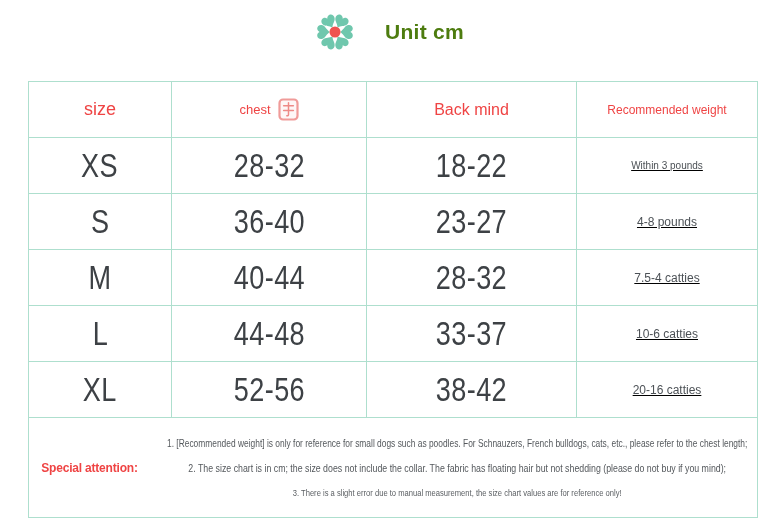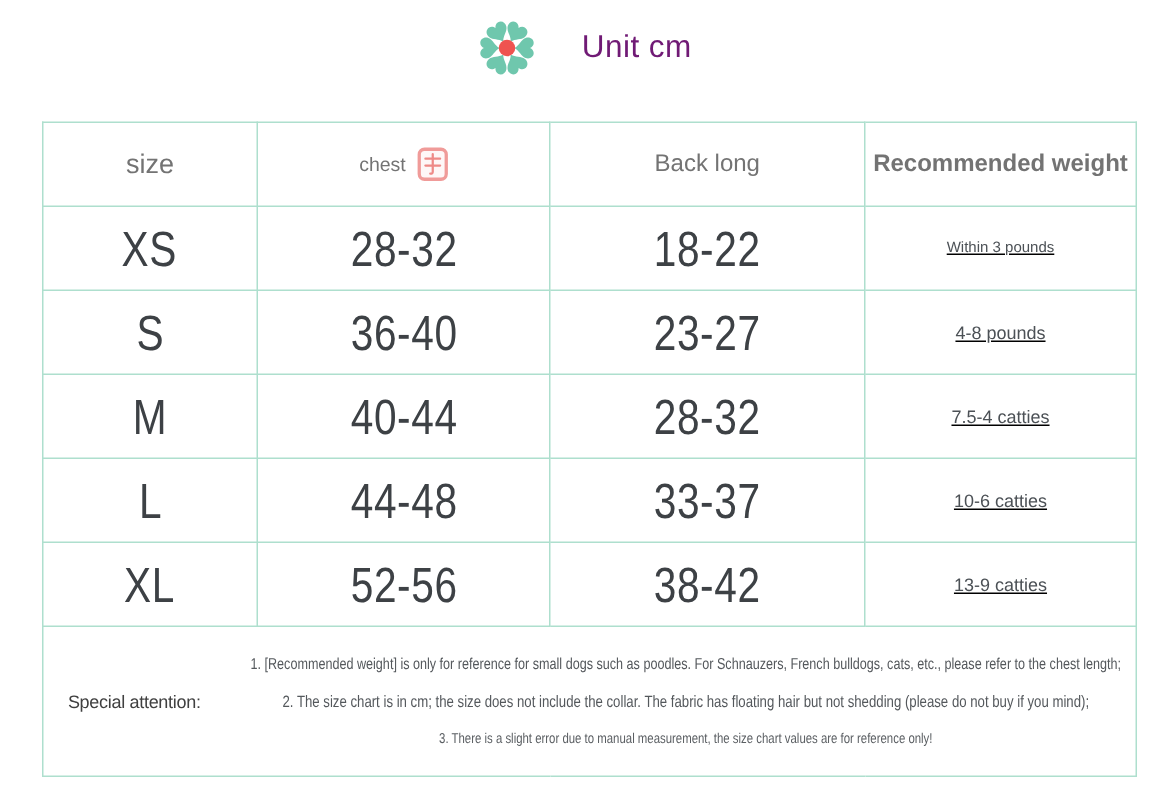--- a/index.html
+++ b/index.html
@@ -4,48 +4,48 @@
 <style>
   * { margin:0; padding:0; box-sizing:border-box; }
   html,body { width:773px; height:529px; background:#ffffff;
     font-family:"Liberation Sans", sans-serif; overflow:hidden; }
   .page { position:relative; width:773px; height:529px; background:#fff; }
 
   
   .header { position:absolute; top:4px; left:0; width:100%; height:56px;
     display:flex; align-items:center; justify-content:center; gap:24px; }
   .flower { width:52px; height:52px; flex:0 0 auto; }
-  .unit-label { color:#701a75; font-size:21px; font-weight:normal; letter-spacing:0.3px; }
+  .unit-label { color:#4d7c0f; font-size:21px; font-weight:bold; letter-spacing:0.3px; }
 
   
   table.size-table { position:absolute; top:81px; left:28px; width:729px;
     border-collapse:collapse; table-layout:fixed; }
   .size-table th, .size-table td { border:1.5px solid #aedfce; text-align:center;
     vertical-align:middle; padding:0; background:#fff; }
   .size-table thead tr { height:56px; }
   .size-table tbody tr.data-row { height:56px;text-decoration:underline; }
 
-  th { color:#737373; font-weight:normal; }
+  th { color:#ef4444; font-weight:normal; }
   .h-size { font-size:18px; }
   .h-chest-wrap { display:inline-flex; align-items:center; gap:7px;text-align:center; }
   .h-chest { font-size:13px; }
   .h-back { font-size:16px; }
-  .h-weight { font-size:16px; font-weight:bold; }
+  .h-weight { font-size:12px; font-weight:normal; }
 
   .big-cell span { display:inline-block; font-size:33px; color:#3d4145;
     transform:scaleX(0.82); letter-spacing:0.5px; white-space:nowrap; }
   .weight-cell { font-size:12px; color:#4c5156; }
   tbody tr:nth-child(1) .weight-cell { font-size:10px; }
 
   
   tr.notes-row { height:99px; }
   .notes-cell { text-align:left; }
   .notes-wrap { display:flex; align-items:center; width:100%; height:99px; }
-  .notes-label { flex:0 0 112px; padding-left:9px; color:#404040;
-    font-size:12px; font-weight:normal; letter-spacing:-0.2px; }
+  .notes-label { flex:0 0 112px; padding-left:9px; color:#ef4444;
+    font-size:12px; font-weight:bold; letter-spacing:-0.2px; }
   .notes-list { flex:1; padding-left:26px; padding-right:8px; color:#54585c; }
   .note { white-space:nowrap; transform:scaleX(0.8); transform-origin:0 50%; }
   .note.n1 { font-size:10.5px; margin-bottom:13px; }
   .note.n2 { font-size:11px;   margin-bottom:13px; }
   .note.n3 { font-size:9.5px;  color:#5a5e62; }
 </style>
 </head>
 <body>
 
 <div class="page">
@@ -96,21 +96,21 @@
               <rect x="1.5" y="1.5" width="18" height="20" rx="3.5" fill="#fdecec" fill-opacity="0.4" stroke="#f09b99" stroke-width="2.2"></rect>
               <g stroke="#ee8a87" stroke-width="1.5" stroke-linecap="round" fill="none">
                 <line x1="5.6" y1="7.8" x2="15.4" y2="7.8"></line>
                 <line x1="5.6" y1="12.4" x2="15.4" y2="12.4"></line>
                 <path d="M10.5 4.8 L10.5 16.5 Q10.5 18 8.8 17.8"></path>
               </g>
             </svg>
           </span>
         </th>
         <th class="h-back">
-          <span>Back long</span>
+          <span>Back mind</span>
         </th>
         <th class="h-weight">
           <span>Recommended weight</span>
         </th>
       </tr>
     </thead>
     <tbody>
       <tr class="data-row">
         <td class="big-cell"><span>XS</span></td>
         <td class="big-cell"><span>28-32</span></td>
@@ -132,21 +132,21 @@
       <tr class="data-row">
         <td class="big-cell"><span>L</span></td>
         <td class="big-cell"><span>44-48</span></td>
         <td class="big-cell"><span>33-37</span></td>
         <td class="weight-cell">10-6 catties</td>
       </tr>
       <tr class="data-row">
         <td class="big-cell"><span>XL</span></td>
         <td class="big-cell"><span>52-56</span></td>
         <td class="big-cell"><span>38-42</span></td>
-        <td class="weight-cell">13-9 catties</td>
+        <td class="weight-cell">20-16 catties</td>
       </tr>
       <tr class="notes-row">
         <td class="notes-cell" colspan="4">
           <div class="notes-wrap">
             <div class="notes-label">Special attention:</div>
             <div class="notes-list">
               <p class="note n1">1. [Recommended weight] is only for reference for small dogs such as poodles. For Schnauzers, French bulldogs, cats, etc., please refer to the chest length;</p>
               <p class="note n2">2. The size chart is in cm; the size does not include the collar. The fabric has floating hair but not shedding (please do not buy if you mind);</p>
               <p class="note n3">3. There is a slight error due to manual measurement, the size chart values are for reference only!</p>
             </div>

